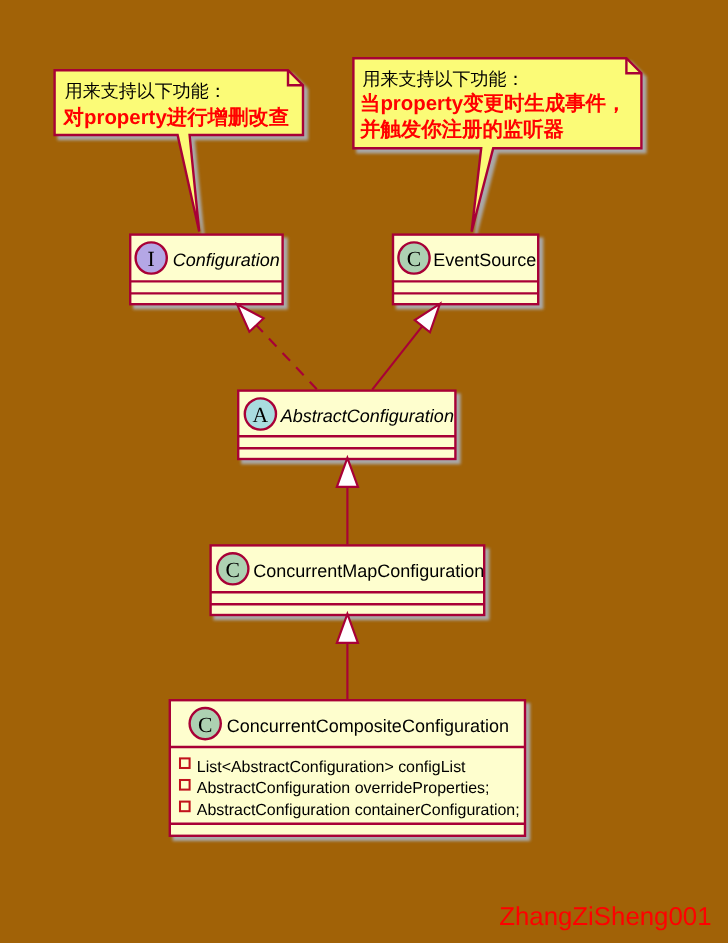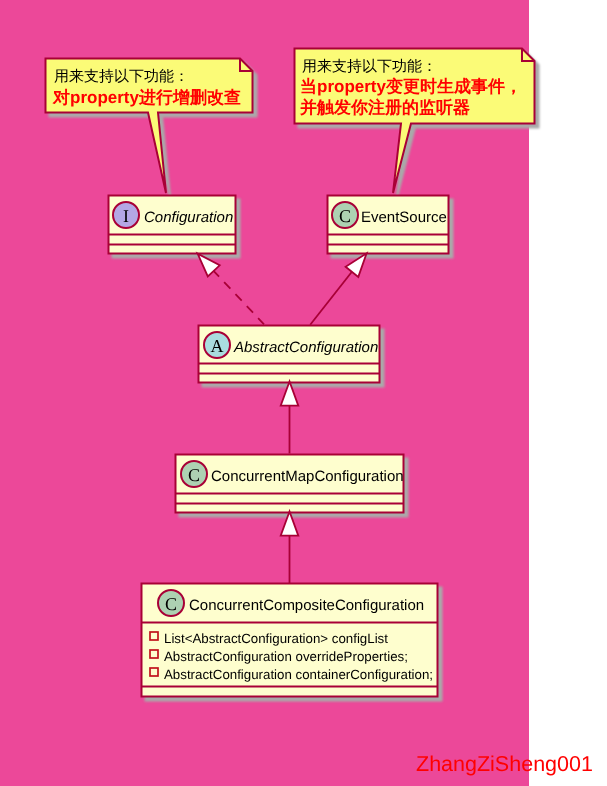--- a/index.html
+++ b/index.html
@@ -3,21 +3,21 @@
 <meta charset="utf-8">
 <title>UML Class Diagram</title>
 <style>
   html,body{margin:0;padding:0;background:#fff;}
   body{width:607px;height:786px;overflow:hidden;
        font-family:"Liberation Sans",sans-serif;
        -webkit-font-smoothing:antialiased;
        text-rendering:geometricPrecision;}
   svg text{-webkit-font-smoothing:antialiased;}
   #canvas{will-change:transform;transform:translateZ(0);}
-  #canvas{position:relative;width:529px;height:786px;background:#ec4899;}
+  #canvas{position:relative;width:607px;height:786px;background:#a16207;}
   svg.layer{position:absolute;left:0;top:0;width:607px;height:786px;overflow:visible;}
   .txt{font-family:"Liberation Sans",sans-serif;}
   .note-line{font-family:"Liberation Serif",serif;}
   tspan.cjk{font-family:"Liberation Serif",serif;}
   tspan.latin{font-family:"Liberation Sans",sans-serif;}
 </style>
 </head>
 <body>
 
 <div id="canvas">

